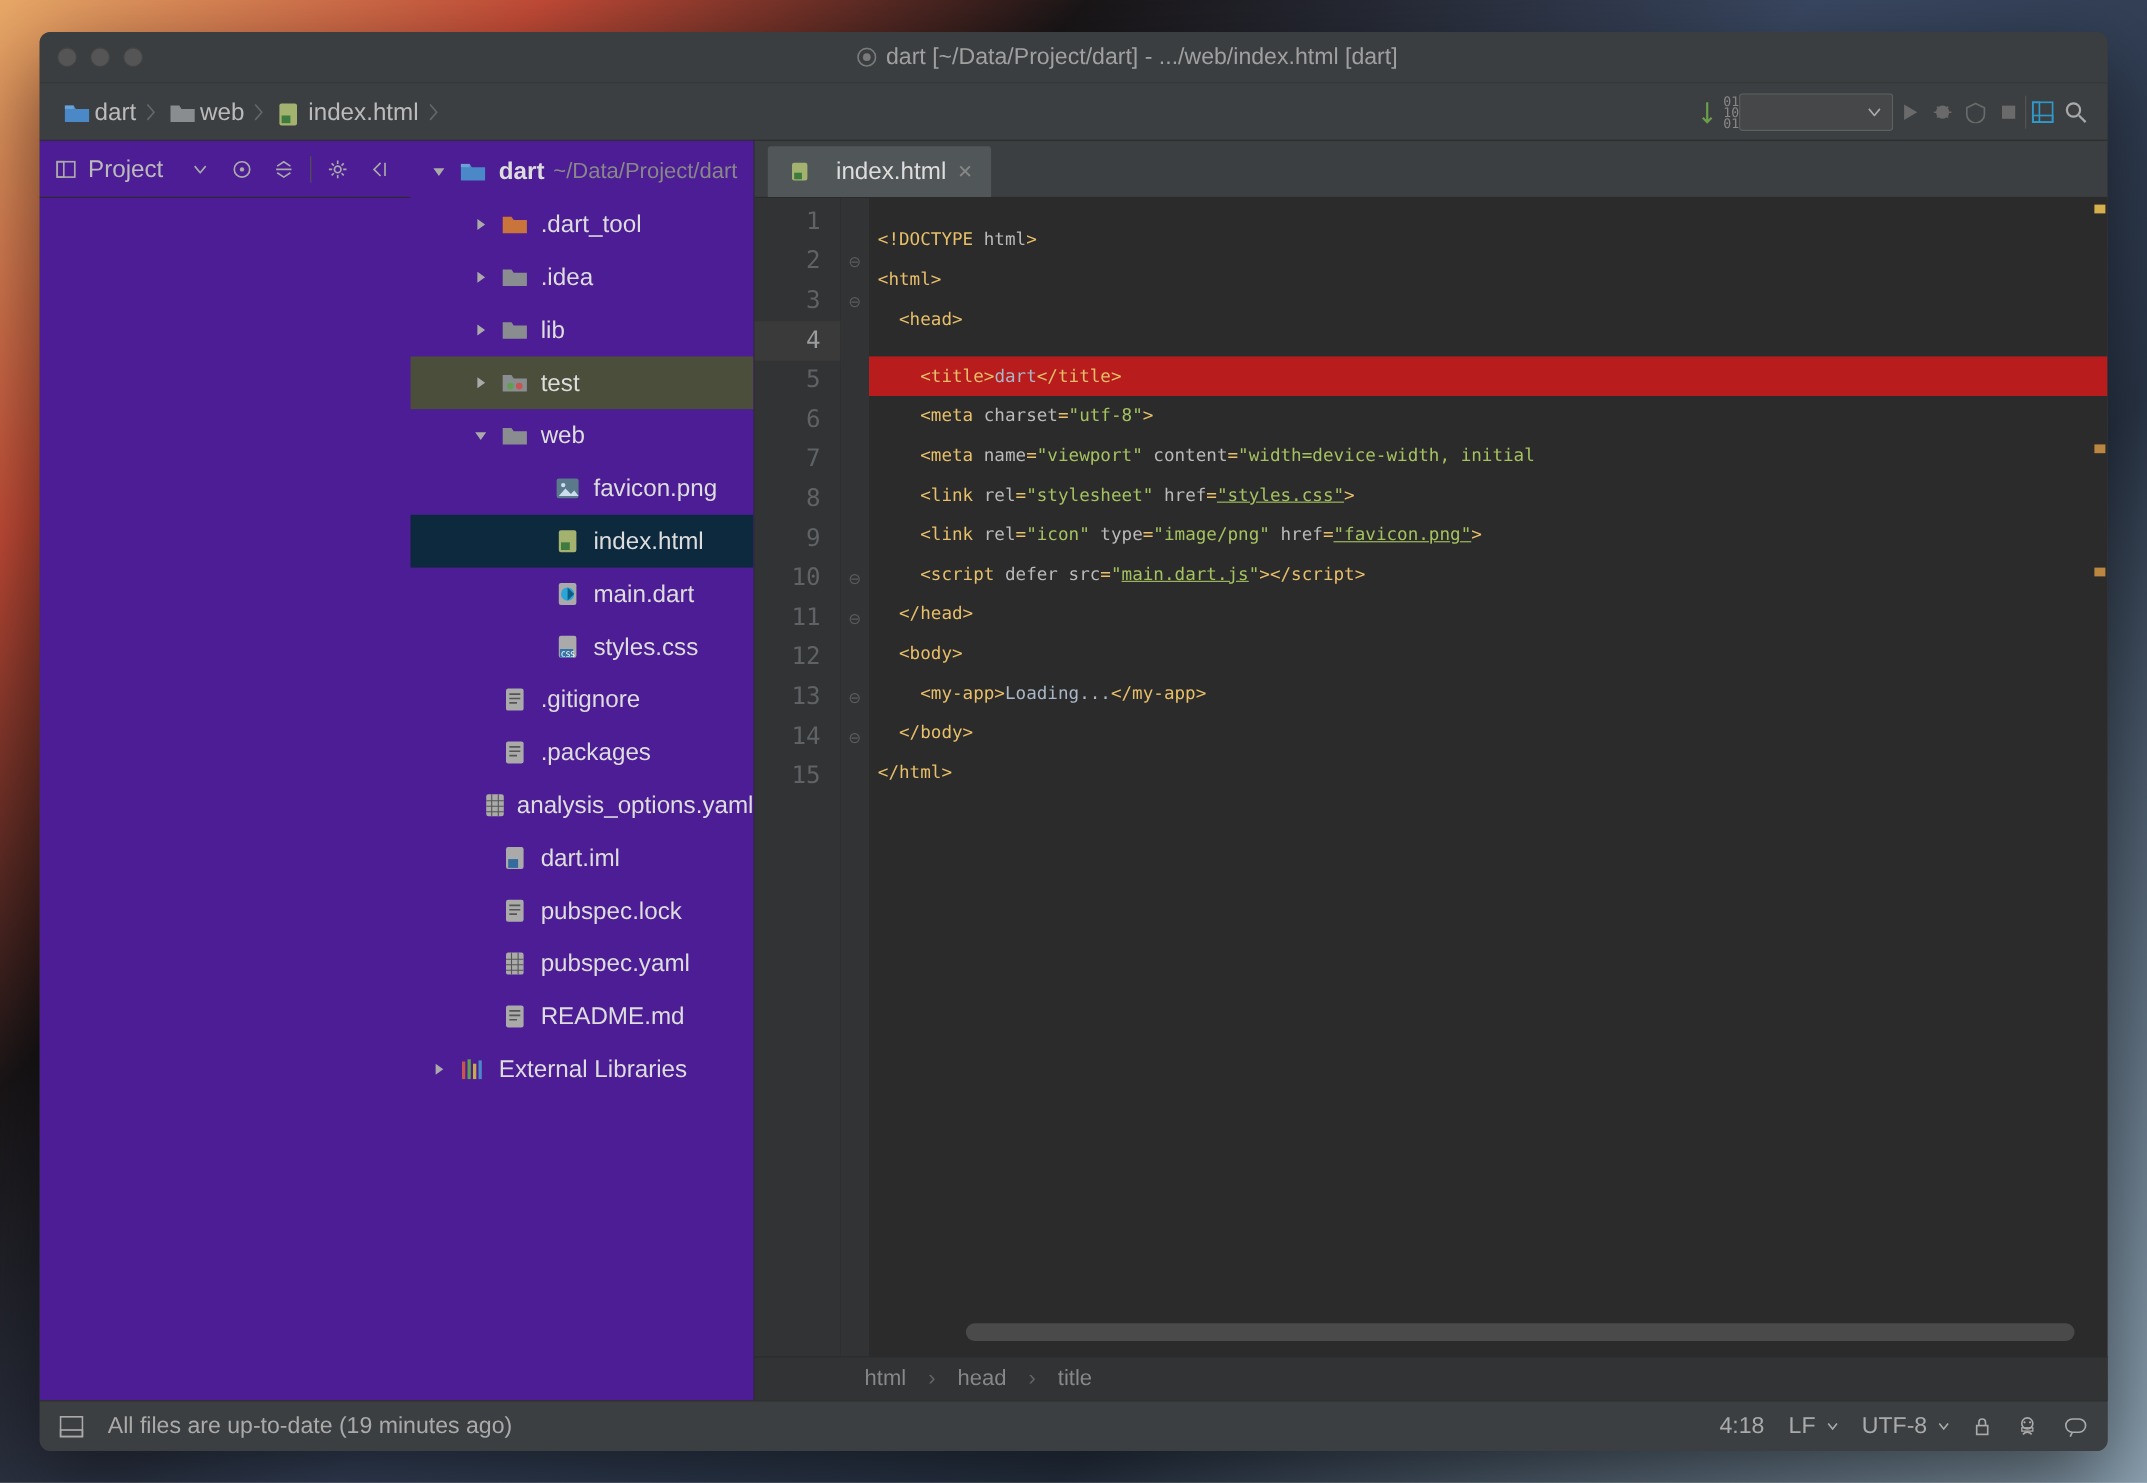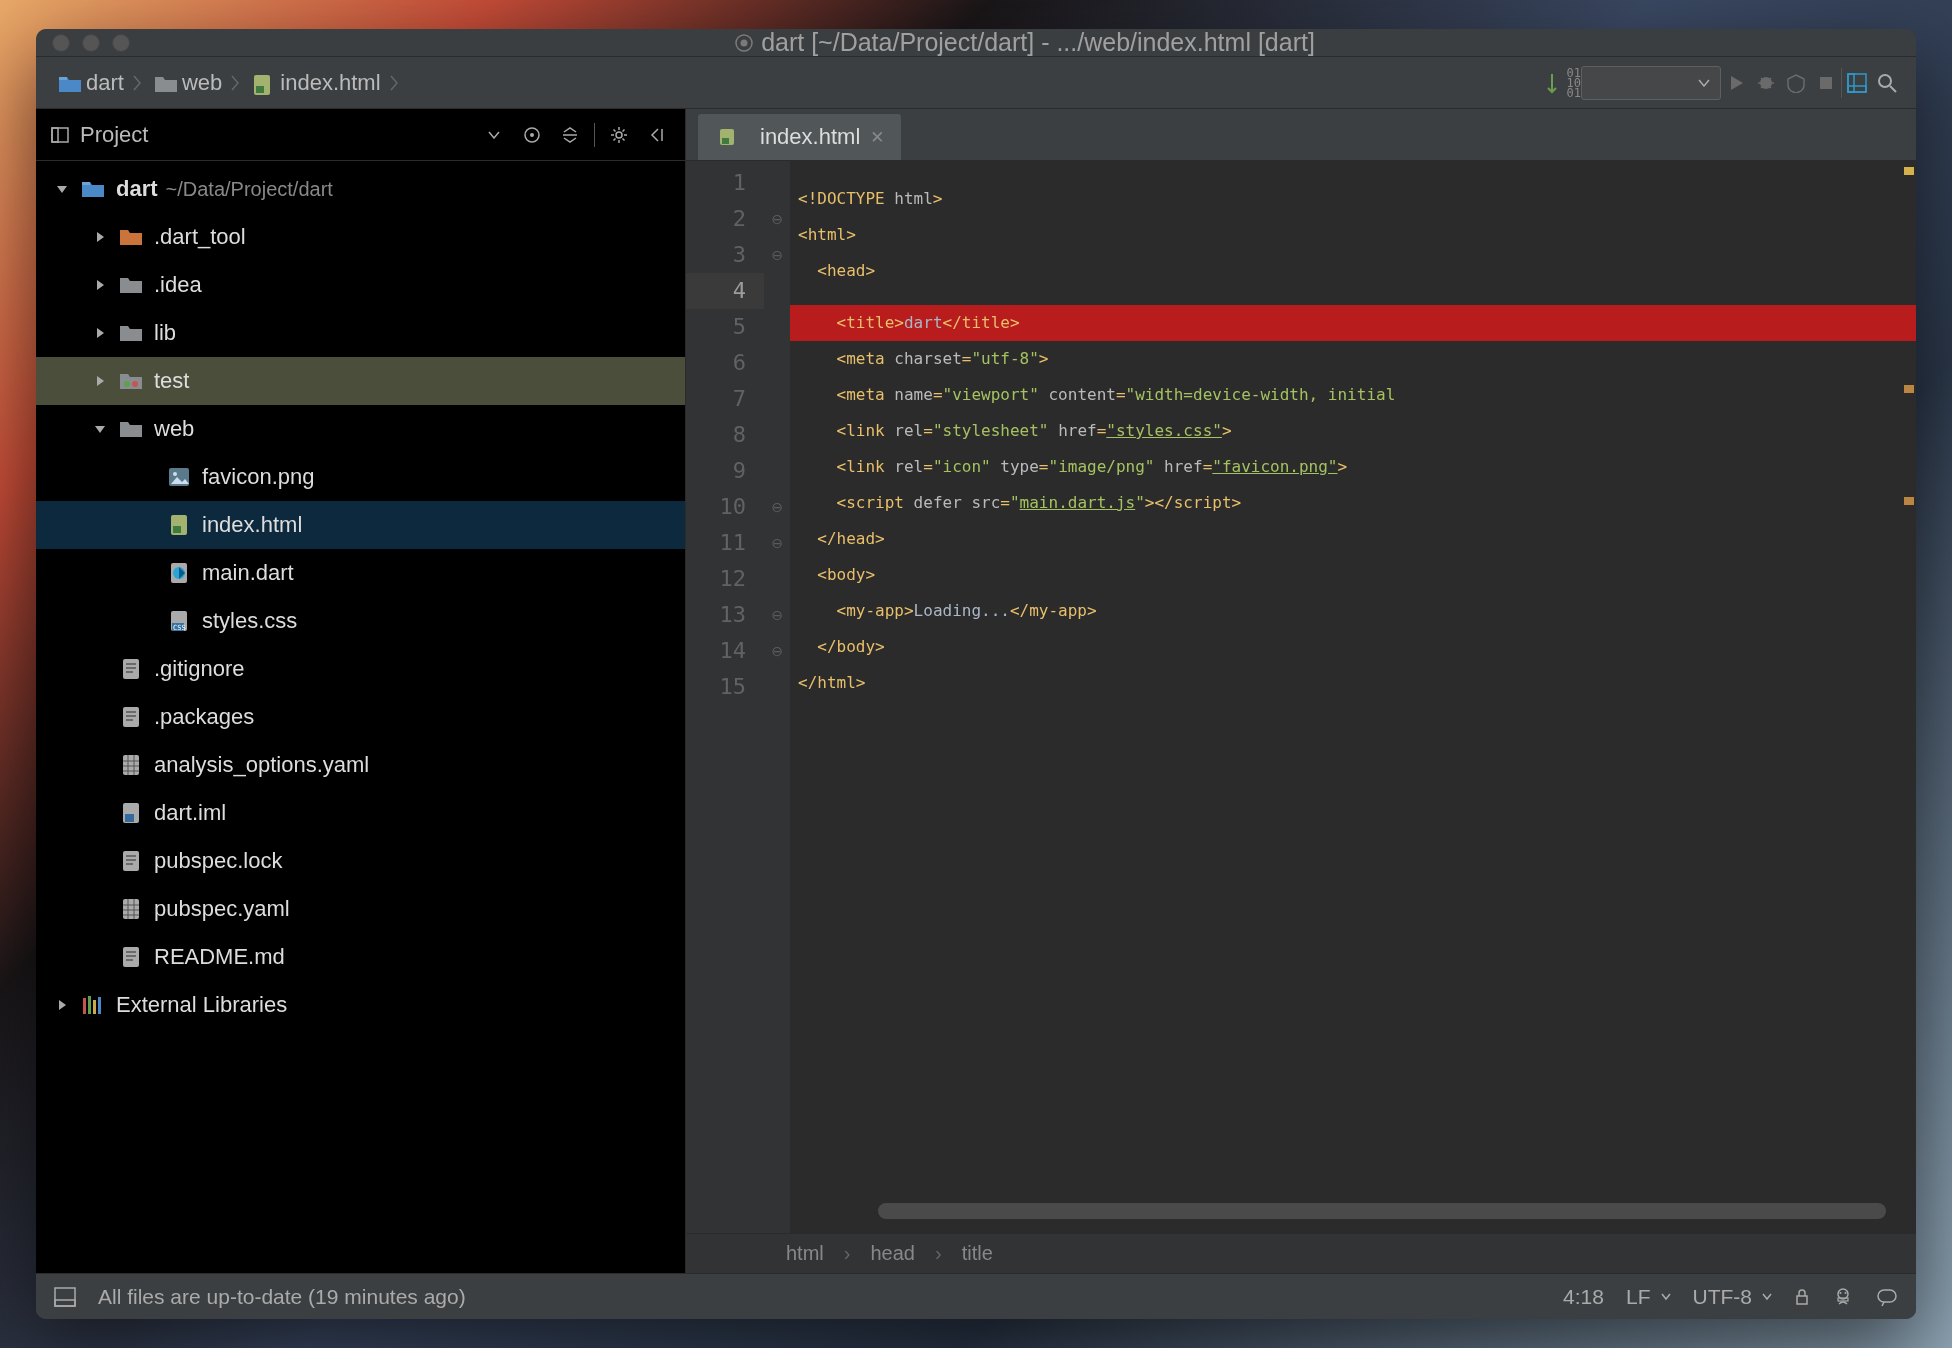--- a/index.html
+++ b/index.html
@@ -10,43 +10,43 @@
   display:flex; align-items:center; justify-content:center;
   font-size:22px;
 }
 .window {
   width:1880px; height:1290px;
   background:#3c3f41; border-radius:10px;
   box-shadow:0 30px 80px rgba(0,0,0,0.55);
   display:flex; flex-direction:column; overflow:hidden;
 }
 .titlebar {
-  height:28px; background:#3b3e40;
+  height:47px; background:#3b3e40;
   display:flex; align-items:center; padding:0 16px;
-  color:#a0a0a0; font-size:25px;
+  color:#a0a0a0; font-size:21px;
   border-top-left-radius:10px; border-top-right-radius:10px;
   border-bottom:1px solid #2b2b2b;
 }
 .traffic { display:flex; gap:12px; margin-right:20px; }
 .dot { width:18px; height:18px; border-radius:50%; background:#555; border:1px solid #444; }
 .title-text { flex:1; text-align:center; display:flex; align-items:center; justify-content:center; gap:8px; }
 .chrome-icon { width:18px; height:18px; display:inline-block; }
 .toolbar {
   height:52px; background:#3c3f41; border-bottom:1px solid #2b2b2b;
   display:flex; align-items:center; padding:0 14px; gap:10px;
 }
 .breadcrumb { display:flex; align-items:center; flex:1; }
 .bc-item { display:flex; align-items:center; gap:6px; color:#bbb; padding:4px 8px; }
 .bc-sep { color:#666; width:14px; text-align:center; }
 .bc-icon { width:22px; height:18px; }
 .toolbar-right { display:flex; align-items:center; gap:0; }
 .tb-btn { width:30px; height:30px; color:#888; display:flex; align-items:center; justify-content:center; cursor:pointer; }
 .combo { width:140px; height:34px; background:#454748; border:1px solid #5e6060; border-radius:3px; display:flex; align-items:center; justify-content:flex-end; padding-right:10px; color:#888; }
 .body { flex:1; display:flex; min-height:0; }
-.sidebar { width:650px; background:#000000; border-right:1px solid #2b2b2b; display:flex; flex-direction:column; }
+.sidebar { width:650px; background:#4c1d95; border-right:1px solid #2b2b2b; display:flex; flex-direction:row; }
 .sidebar-header {
   height:52px; display:flex; align-items:center; padding:0 14px;
   border-bottom:1px solid #2b2b2b; color:#bbb; gap:10px;
 }
 .sidebar-header .spacer { flex:1; }
 .sh-btn { width:28px; height:28px; color:#888; display:flex; align-items:center; justify-content:center; cursor:pointer; }
 .tree { flex:1; overflow:auto; padding-top:4px; }
 .tree-row { height:48px; display:flex; align-items:center; color:#ccc; padding-left:14px; cursor:pointer; white-space:nowrap; }
 .tree-row.selected { background:#0d293e; }
 .tree-row.highlight { background:#4b4e3b; }

